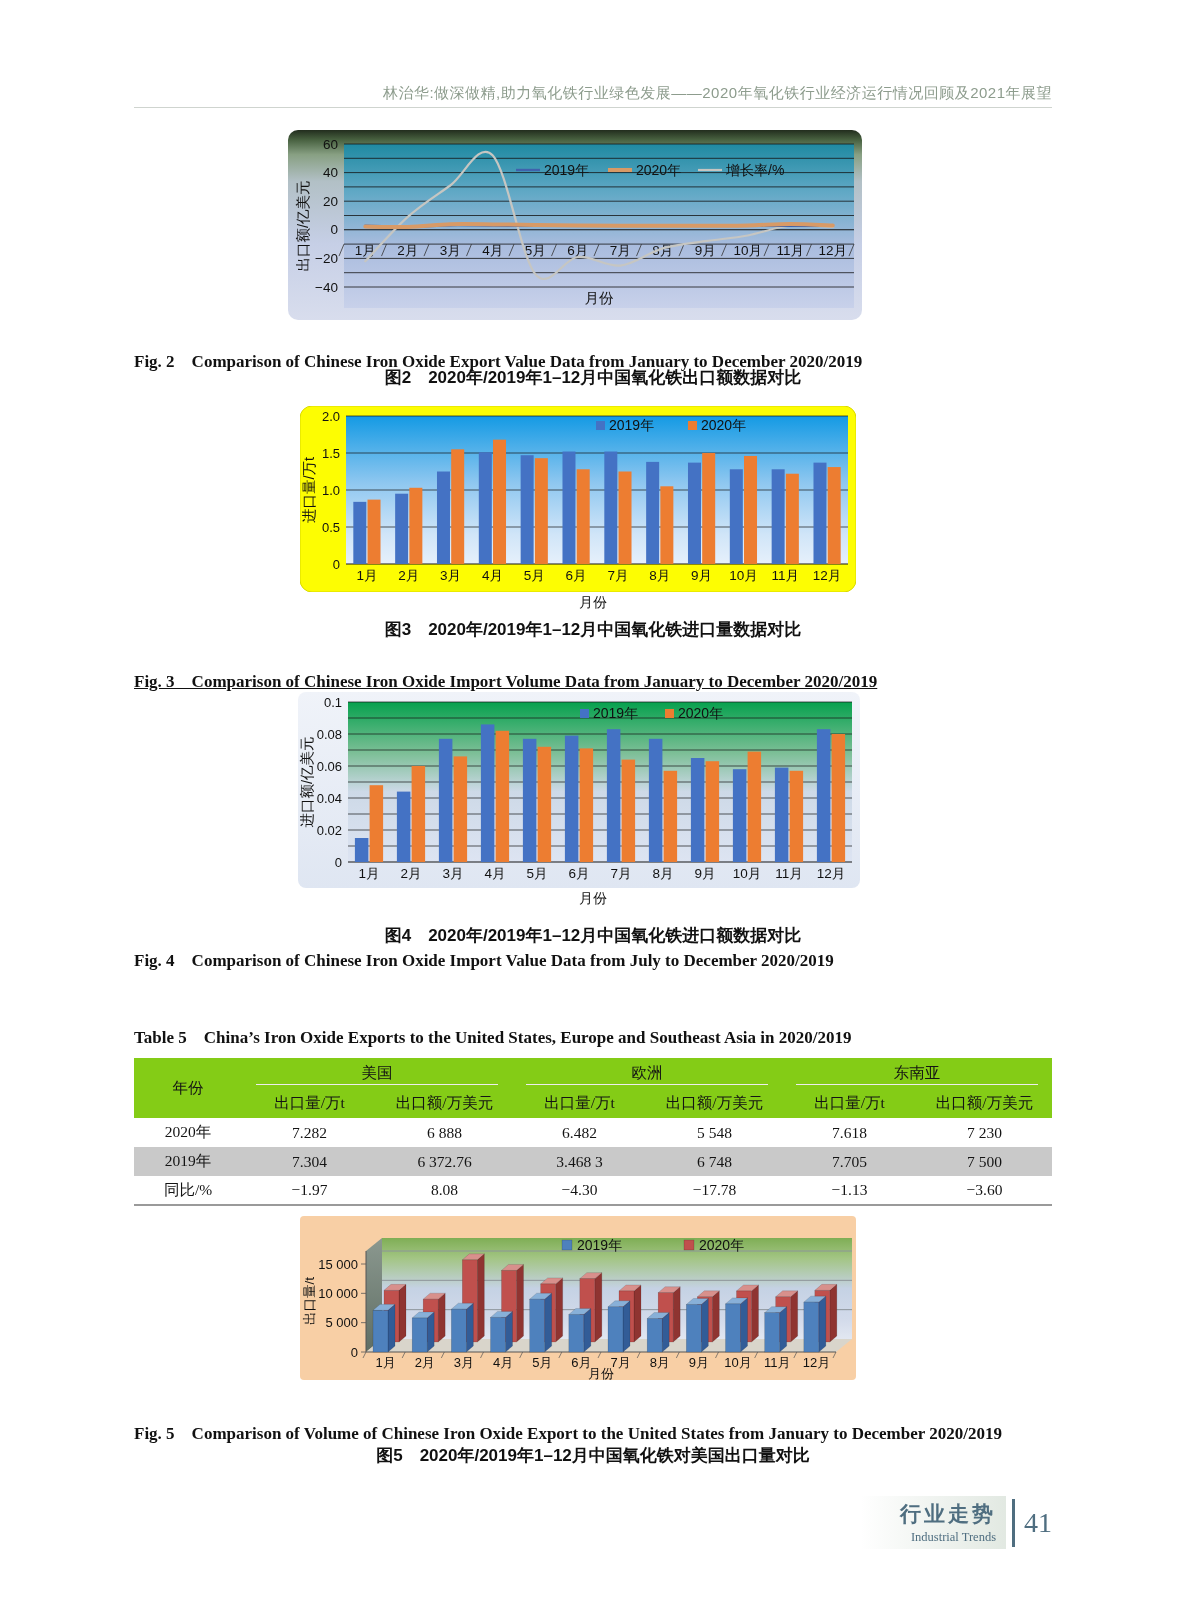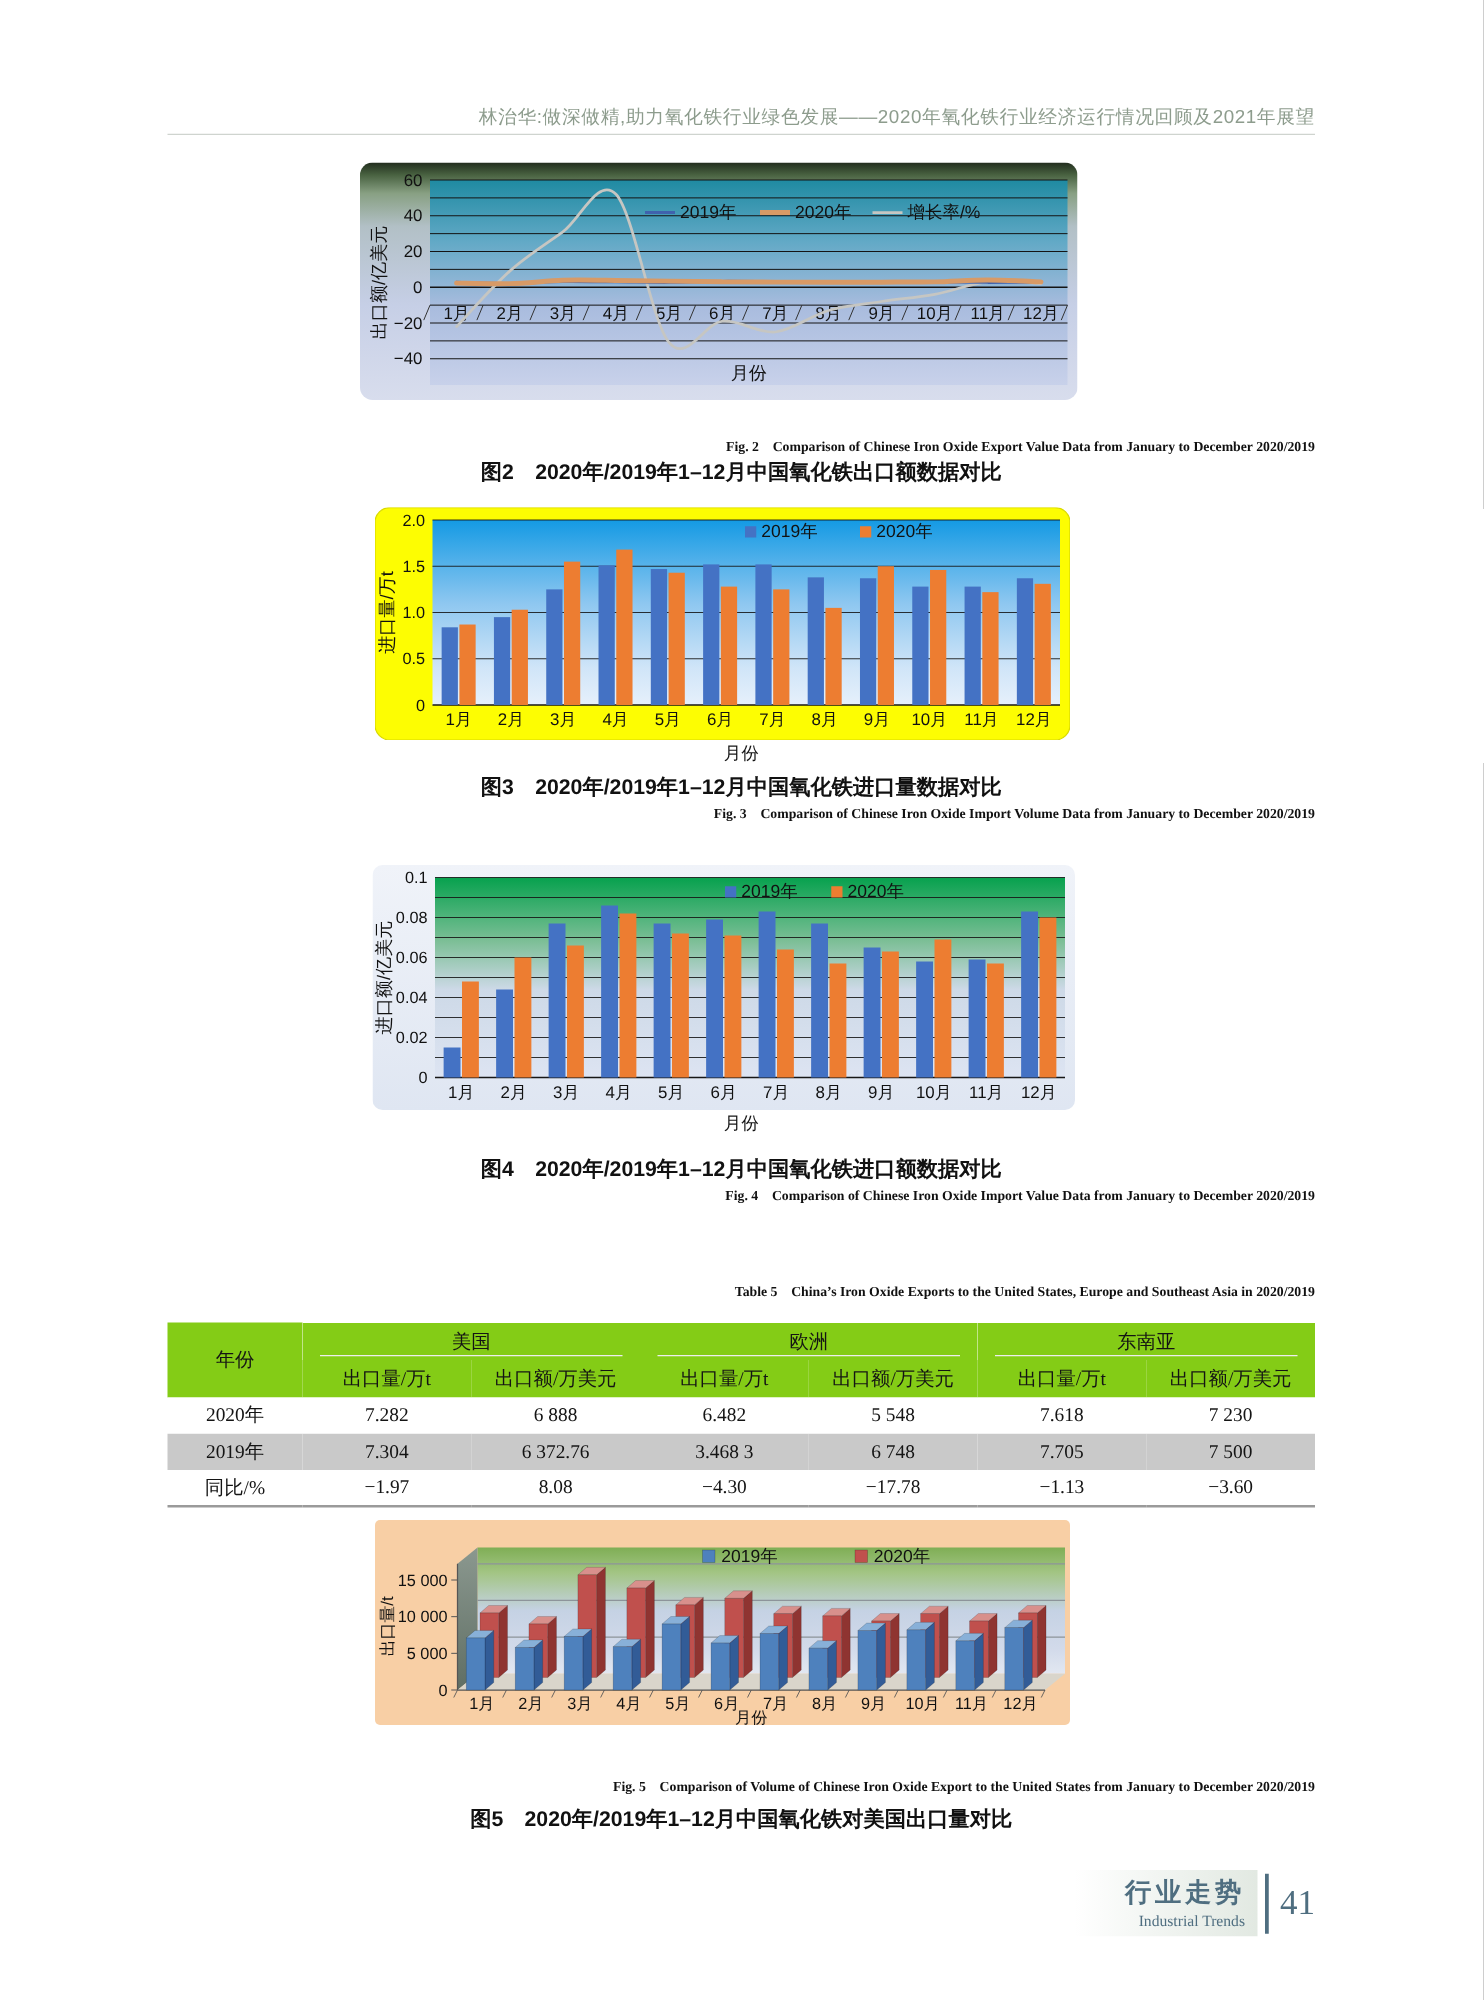--- a/index.html
+++ b/index.html
@@ -4,21 +4,21 @@
 <style>
   html,body{margin:0;padding:0;background:#888;}
   .page{position:relative;width:1187px;height:1600px;background:#ffffff;margin:0 auto;
         font-family:"Liberation Serif",serif;color:#141414;overflow:hidden;}
   .abs{position:absolute;}
   .running-head{left:134px;top:84px;width:918px;text-align:right;font-size:15px;
       font-family:"Liberation Sans",sans-serif;color:#8d9c8d;letter-spacing:.5px;}
   .header-rule{left:134px;top:107px;width:918px;height:1px;background:#cfd4cf;}
   .cap-zh{left:134px;width:918px;text-align:center;font-size:17px;font-weight:bold;
       font-family:"Liberation Sans",sans-serif;color:#111;}
-  .cap-en{left:134px;width:918px;text-align:right;font-size:11px;font-weight:bold;
+  .cap-en{left:134px;width:918px;text-align:left;font-size:17px;font-weight:bold;
       font-family:"Liberation Serif",serif;color:#111;}
   .xlab{width:918px;left:134px;text-align:center;font-size:14px;color:#111;
       font-family:"Liberation Sans",sans-serif;}
   
   .tblwrap{left:134px;top:1058px;width:918px;}
   table{border-collapse:collapse;width:918px;table-layout:fixed;font-size:15.5px;
       border-bottom:2px solid #9a9a9a;}
   th,td{text-align:center;padding:0;font-weight:normal;color:#141414;}
   thead th{background:#84cc16;}
   thead tr{height:30px;}
@@ -182,21 +182,21 @@
         <rect x="527.6833333333334" y="61.06" width="13" height="96.94" fill="#ed7d31"></rect>
         <rect x="296" y="15" width="9" height="9" fill="#4472c4"></rect>
         <text x="309" y="23.5" font-size="14" text-anchor="start" fill="#111">2019年</text>
         <rect x="388" y="15" width="9" height="9" fill="#ed7d31"></rect>
         <text x="401" y="23.5" font-size="14" text-anchor="start" fill="#111">2020年</text>
         <text x="14" y="84" font-size="14.5" text-anchor="middle" fill="#111" transform="rotate(-90 14 84)">进口量/万t</text>
       </g>
   </svg>
   <div class="abs xlab" style="top:594px;">月份</div>
   <div class="abs cap-zh" style="top:618px;">图3　2020年/2019年1–12月中国氧化铁进口量数据对比</div>
-  <div class="abs cap-en" style="top:643px;">Fig. 3　Comparison of Chinese Iron Oxide Import Volume Data from January to December 2020/2019</div>
+  <div class="abs cap-en" style="top:670px;text-decoration:underline;">Fig. 3　Comparison of Chinese Iron Oxide Import Volume Data from January to December 2020/2019</div>
 
   <svg class="abs" style="left:298px;top:692px;" width="562" height="196">
     <defs>
       <linearGradient id="g4o" x1="0" y1="0" x2="0" y2="1">
         <stop offset="0" stop-color="#f0f3f9"></stop>
           <stop offset="1" stop-color="#dfe6f2"></stop>
       </linearGradient>
       <linearGradient id="g4p" x1="0" y1="0" x2="0" y2="1">
         <stop offset="0" stop-color="#07a14e"></stop>
           <stop offset="0.32" stop-color="#7dbf97"></stop>
@@ -262,21 +262,21 @@
         <rect x="533.6" y="42" width="13.5" height="128" fill="#ed7d31"></rect>
         <rect x="282" y="17" width="9" height="9" fill="#4472c4"></rect>
         <text x="295" y="25.5" font-size="14" text-anchor="start" fill="#111">2019年</text>
         <rect x="367" y="17" width="9" height="9" fill="#ed7d31"></rect>
         <text x="380" y="25.5" font-size="14" text-anchor="start" fill="#111">2020年</text>
         <text x="14" y="90" font-size="14.5" text-anchor="middle" fill="#111" transform="rotate(-90 14 90)">进口额/亿美元</text>
       </g>
   </svg>
   <div class="abs xlab" style="top:890px;">月份</div>
   <div class="abs cap-zh" style="top:924px;">图4　2020年/2019年1–12月中国氧化铁进口额数据对比</div>
-  <div class="abs cap-en" style="top:949px;">Fig. 4　Comparison of Chinese Iron Oxide Import Value Data from January to December 2020/2019</div>
+  <div class="abs cap-en" style="top:949px;">Fig. 4　Comparison of Chinese Iron Oxide Import Value Data from July to December 2020/2019</div>
 
   <div class="abs cap-en" style="top:1026px;">Table 5　China’s Iron Oxide Exports to the United States, Europe and Southeast Asia in 2020/2019</div>
   <div class="abs tblwrap">
     <table>
       <colgroup>
         <col style="width:108px">
           <col style="width:135px">
           <col style="width:135px">
         <col style="width:135px">
           <col style="width:135px">

